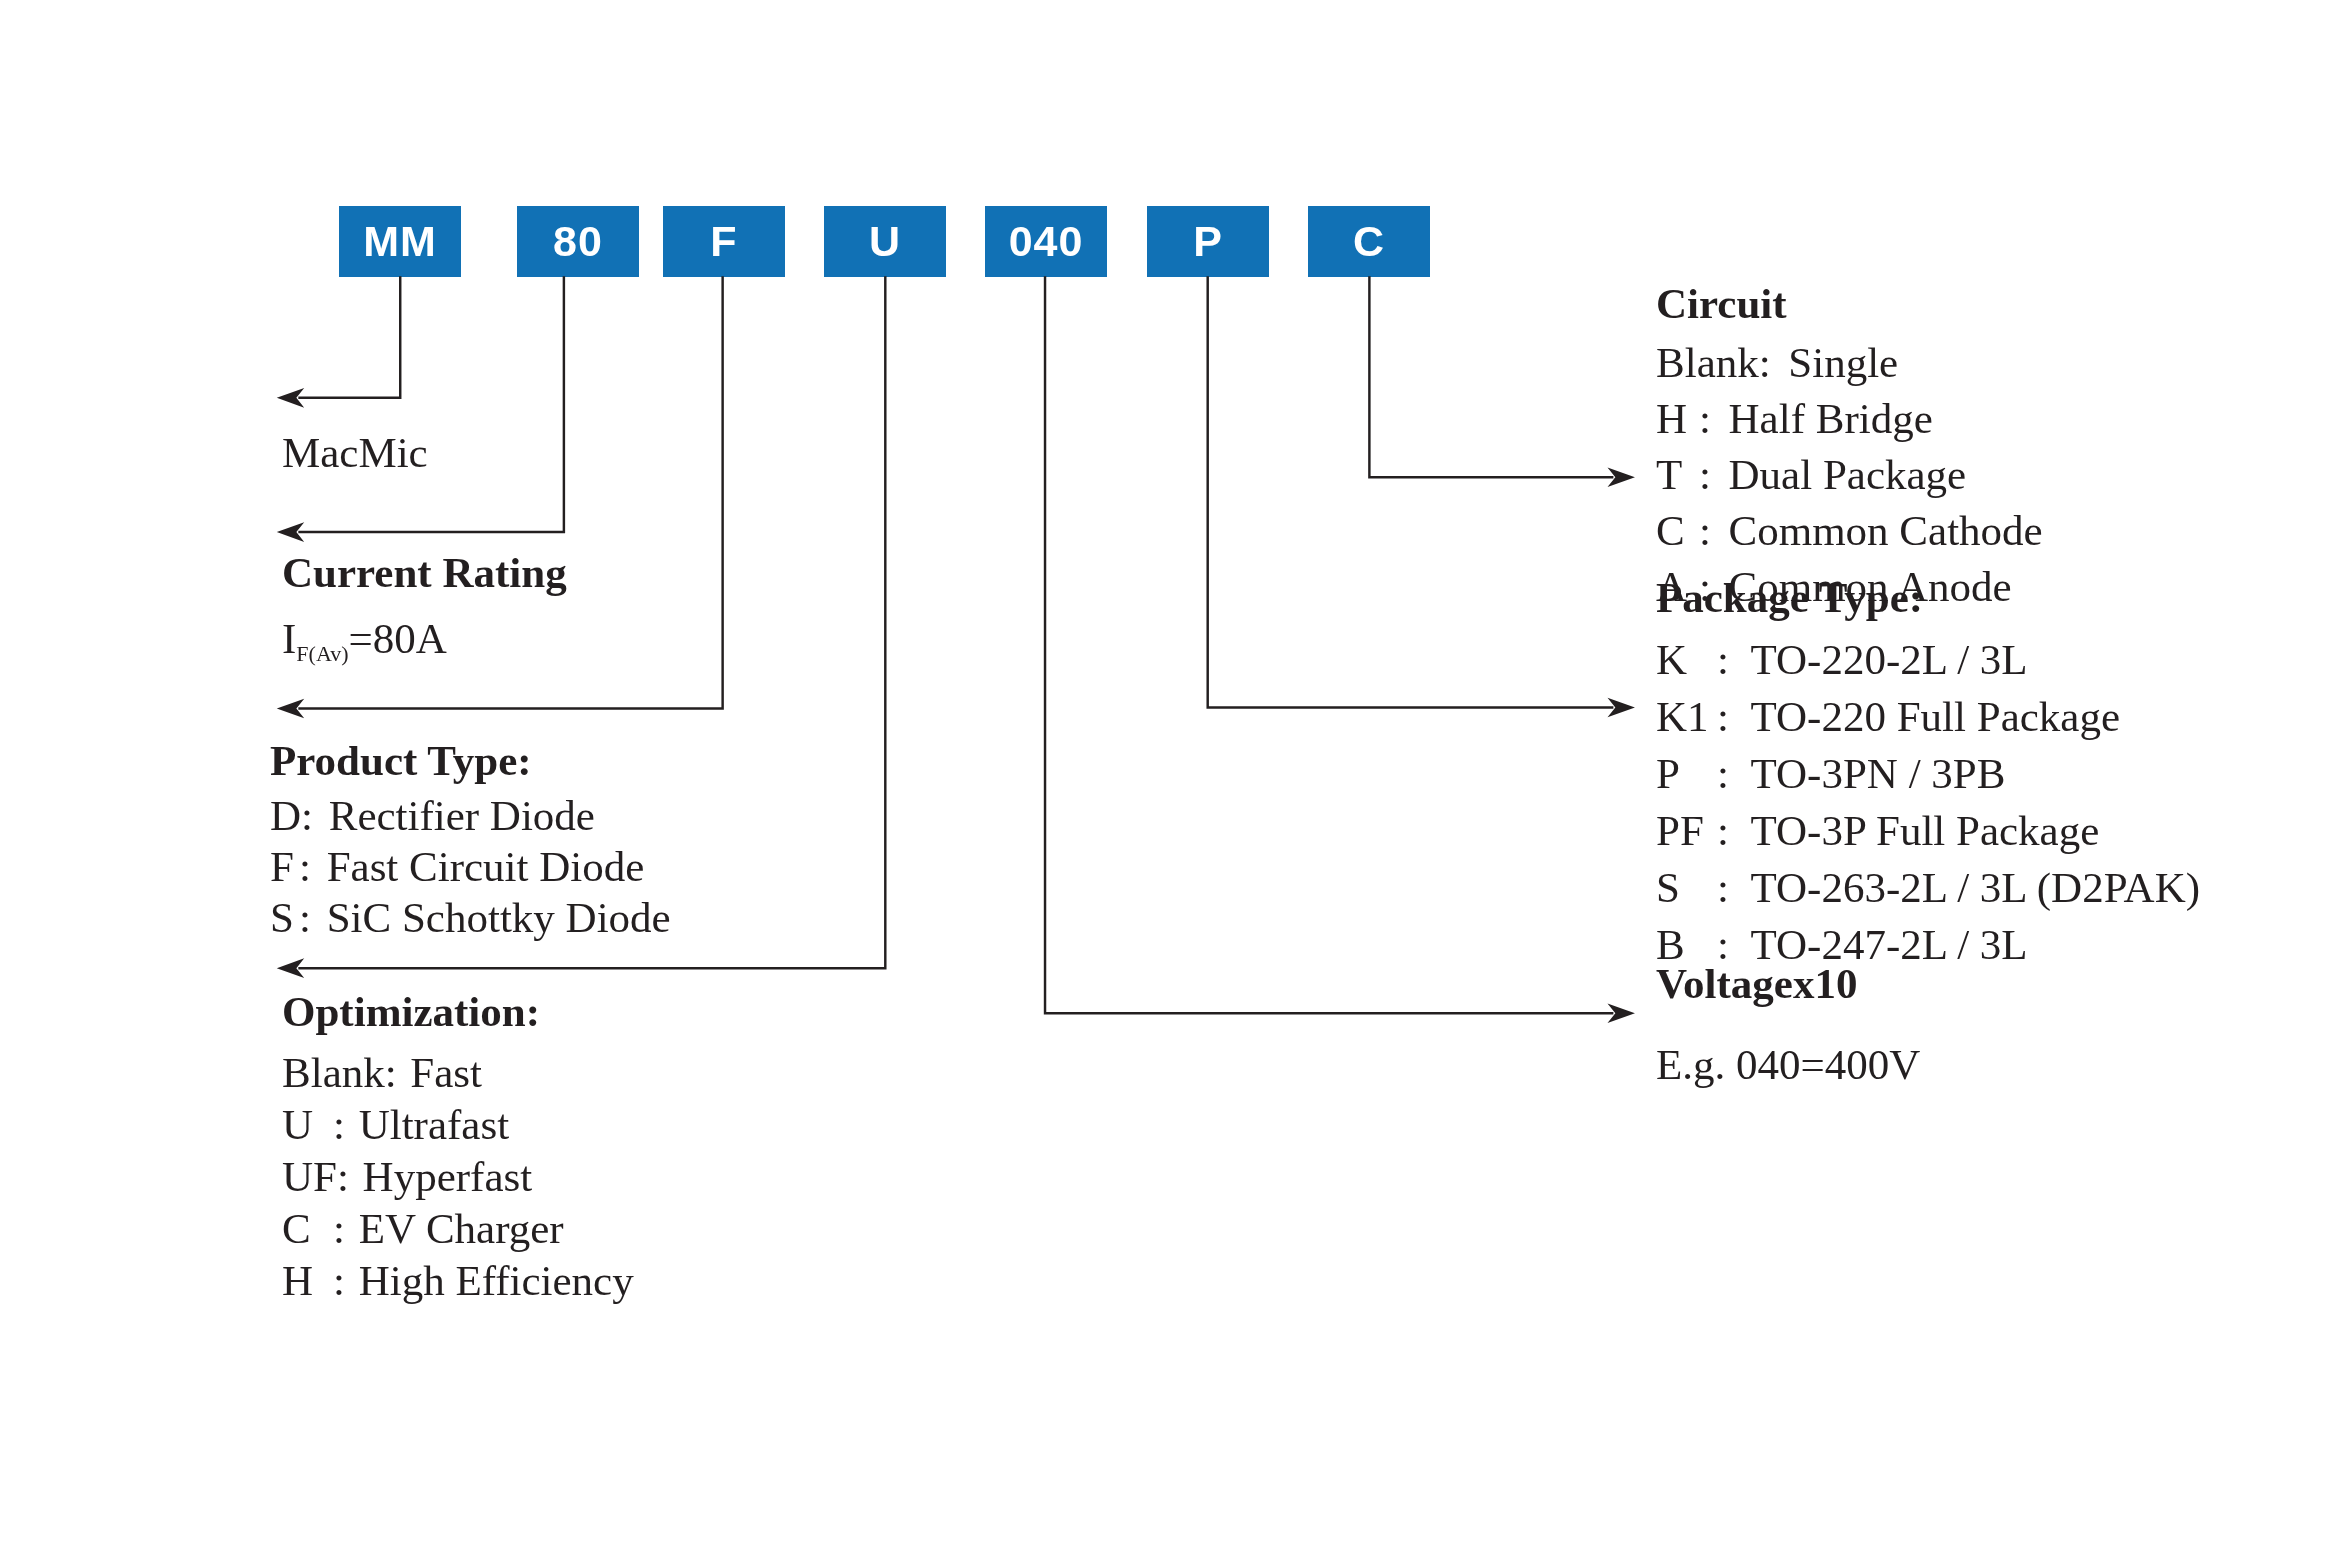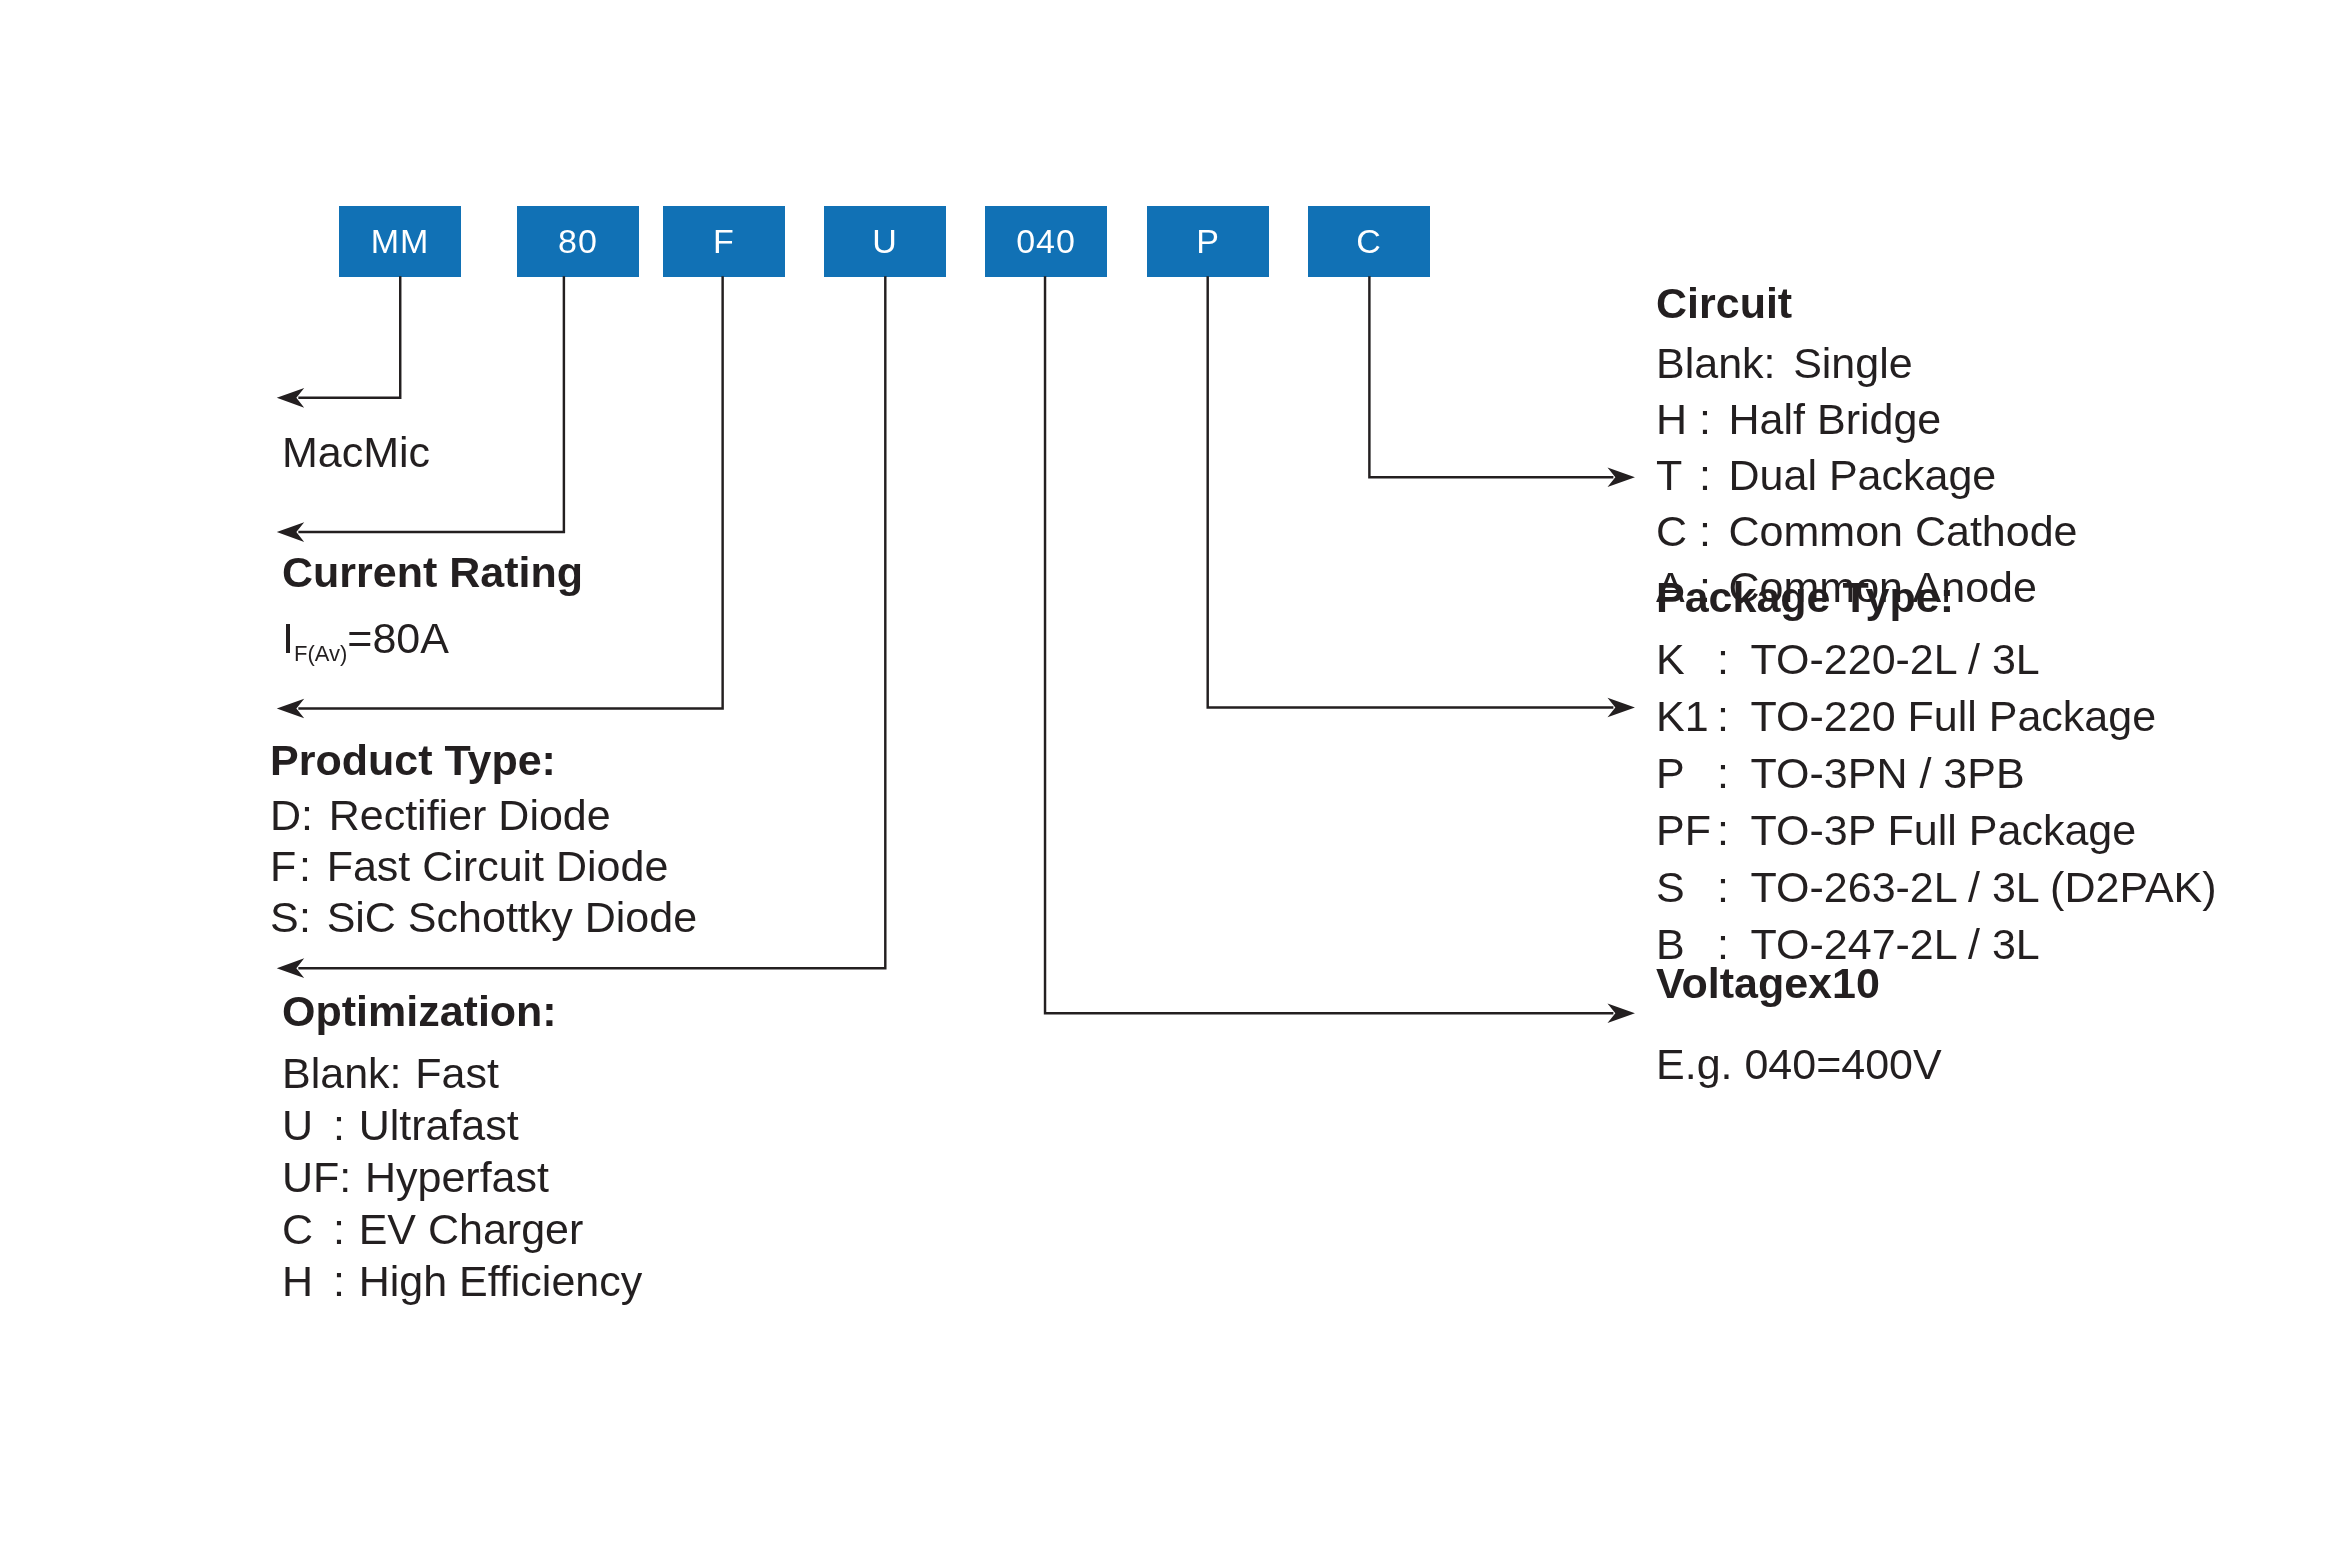--- a/index.html
+++ b/index.html
@@ -7,29 +7,29 @@
     position:relative;
     width:2337px;height:1562px;
     background:#ffffff;
     font-family:"Liberation Sans", sans-serif;
     color:var(--ink,#231F20);
     overflow:hidden;
   }
   .seg-box{
     position:absolute;top:206px;width:122px;height:71px;
     background:var(--box-blue,#1171B5);
-    color:#ffffff;font-weight:normal;font-size:34px;
+    color:#ffffff;font-weight:bold;font-size:43px;
     display:flex;align-items:center;justify-content:center;
     letter-spacing:1px;
   }
   .seg-mm{left:339px;} .seg-80{left:517px;} .seg-f{left:663px;}
   .seg-u{left:824px;}  .seg-040{left:985px;} .seg-p{left:1147px;}
   .seg-c{left:1308px;}
   svg.connectors{position:absolute;left:0;top:0;}
-  .section{position:absolute;font-size:43px;line-height:51px;white-space:nowrap;}
+  .section{position:absolute;font-size:43px;line-height:51px;white-space:nowrap;font-family:Liberation Serif, serif;}
   .section .title{font-weight:bold;}
   .row{display:flex;align-items:baseline;}
   .k{display:inline-block;}
   .brand{left:282px;top:427px;}
   .current{left:282px;top:547px;}
   .current .title{margin-bottom:15px;}
   .current .sub{font-size:22px;vertical-align:-7.8px;}
   .product{left:270px;top:735px;}
   .product .title{margin-bottom:3.9px;}
   .product .row{line-height:51px;}

